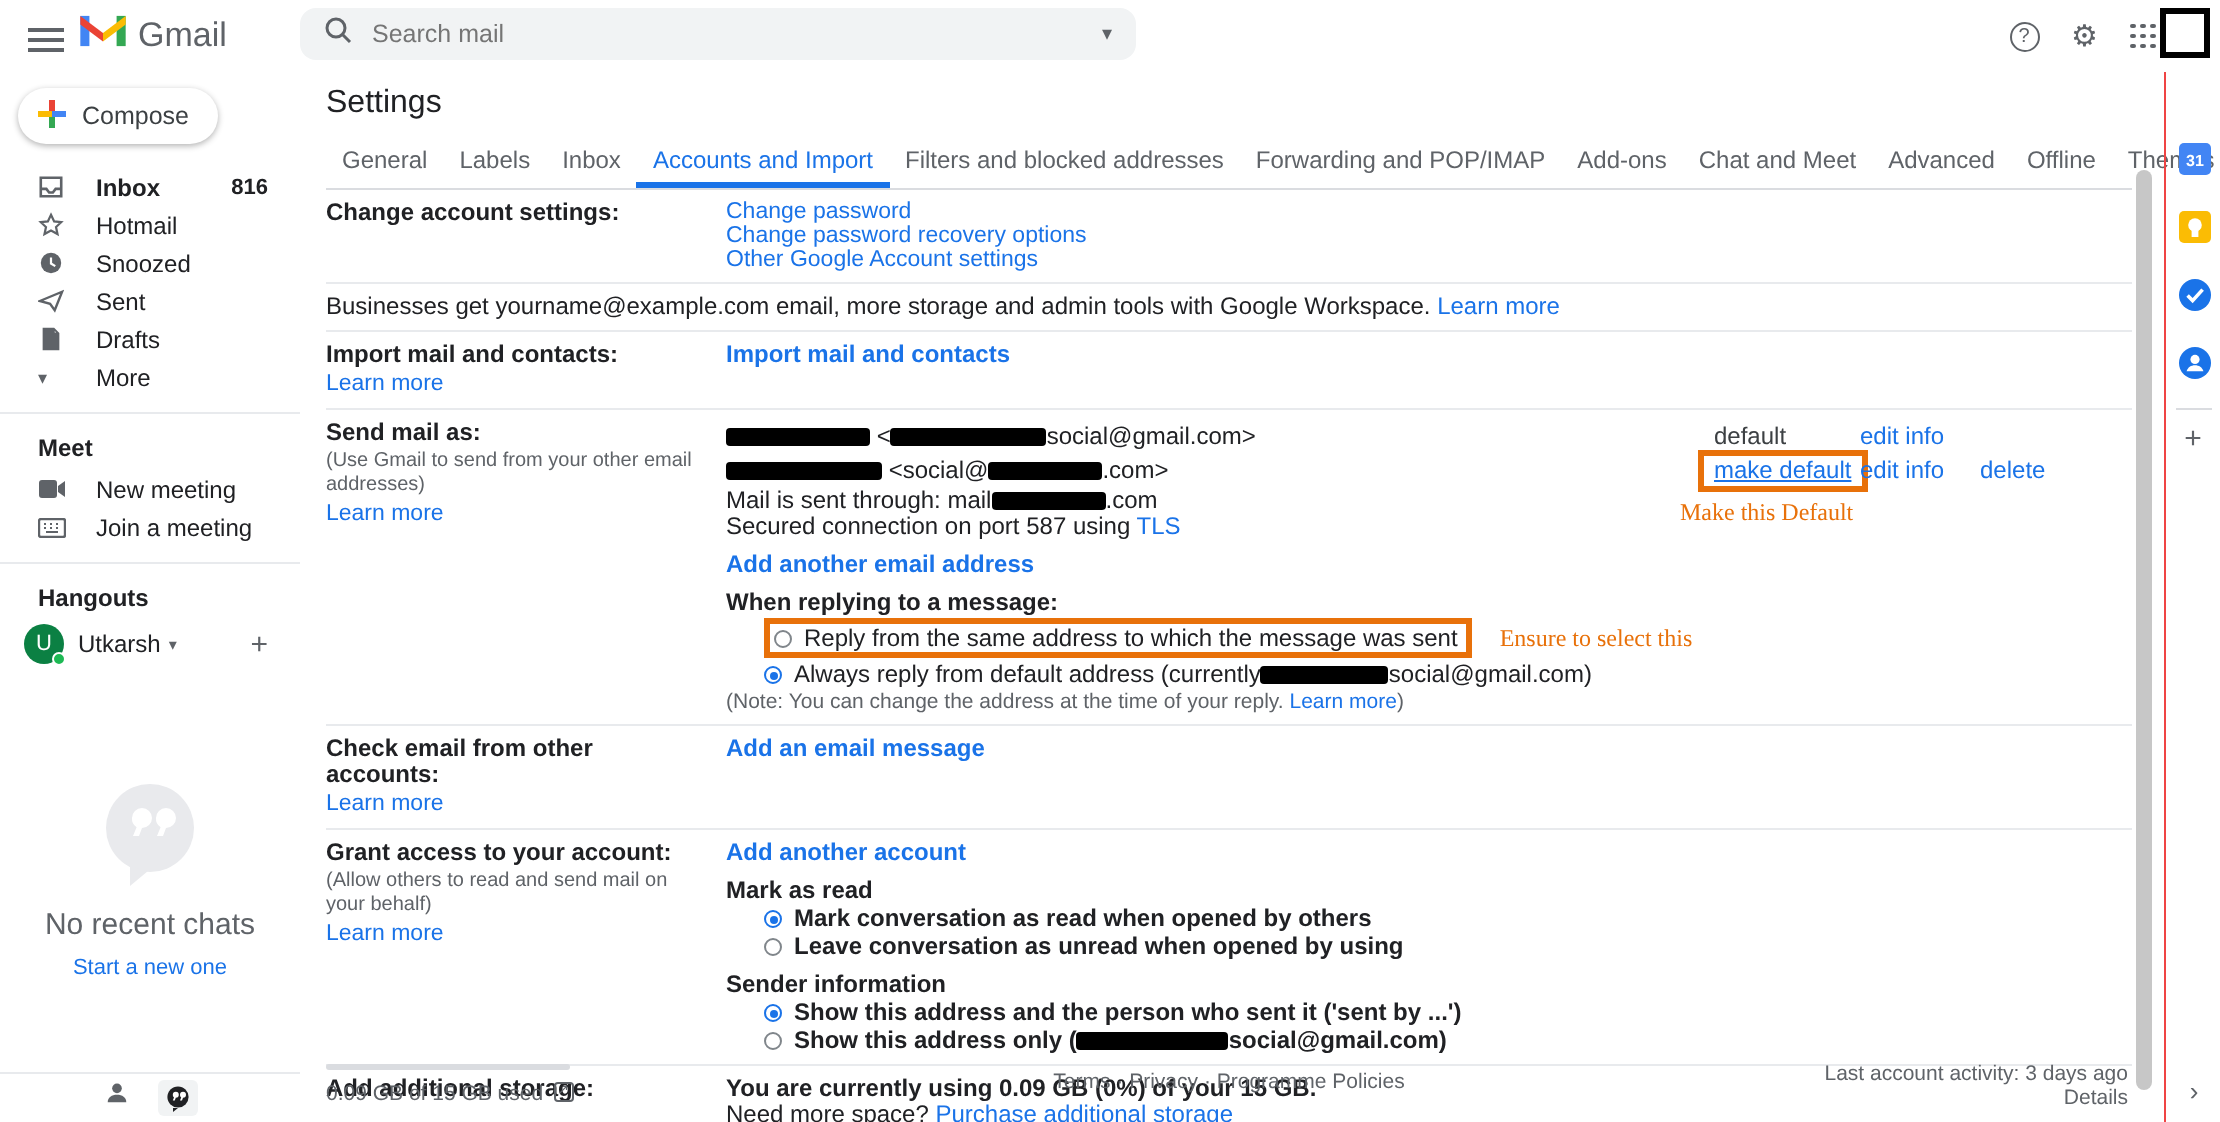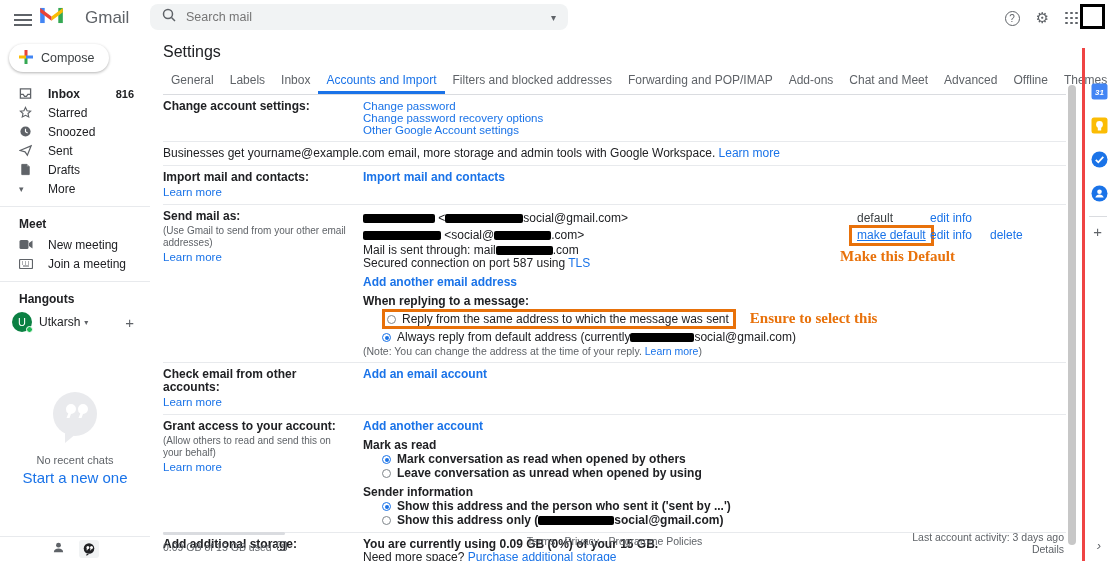--- a/index.html
+++ b/index.html
@@ -6,21 +6,21 @@
   html,body { width:1110px; height:561px; overflow:hidden; background:#fff;
     font-family:"Liberation Sans", sans-serif; color:#202124; }
   a { color:#1a73e8; text-decoration:none; cursor:pointer; }
   .u { text-decoration:underline; }
   .bold { font-weight:bold; }
 
   
   .topbar { position:absolute; top:0; left:0; right:0; height:36px; background:#fff; }
   .hamburger { position:absolute; left:14px; top:11px; width:18px; height:14px; cursor:pointer; }
   .hamburger i { display:block; height:2px; background:#5f6368; margin:3px 0; }
-  .logo { position:absolute; left:40px; top:7px; display:flex; align-items:center; gap:22px; }
+  .logo { position:absolute; left:40px; top:7px; display:flex; align-items:center; gap:6px; }
   .logo-text { font-size:17px; color:#5f6368; }
   .searchbox { position:absolute; left:150px; top:4px; width:418px; height:26px;
     background:#f1f3f4; border-radius:8px; display:flex; align-items:center; padding:0 12px; }
   .searchbox input { flex:1; border:none; background:transparent; outline:none;
     font-size:12.5px; color:#5f6368; font-family:"Liberation Sans",sans-serif; margin-left:10px; }
   .caret { color:#5f6368; font-size:10px; }
   .top-icons { position:absolute; right:32px; top:0; height:36px; display:flex; align-items:center; gap:16px; }
   .help-ic { width:15px; height:15px; border:1.5px solid #5f6368; border-radius:50%;
     font-size:10px; color:#5f6368; text-align:center; line-height:13px; cursor:pointer; }
   .gear-ic { font-size:15px; color:#5f6368; cursor:pointer; }
@@ -45,22 +45,22 @@
   .hang-user { display:flex; align-items:center; padding-left:12px; height:24px; cursor:pointer; }
   .ava { width:20px; height:20px; border-radius:50%; background:#0b8043; color:#fff; font-size:11px;
     text-align:center; line-height:20px; position:relative; margin-right:7px; }
   .ava i { position:absolute; right:-1px; bottom:-1px; width:7px; height:7px; background:#1db954;
     border:1.5px solid #fff; border-radius:50%; }
   .hang-user .nm { font-size:12px; }
   .hang-user .crt { font-size:8px; color:#5f6368; margin-left:4px; }
   .hang-plus { margin-left:auto; margin-right:16px; font-size:15px; color:#5f6368; cursor:pointer; }
   .chat-empty { position:absolute; top:354px; left:0; width:150px; text-align:center; }
   .chat-empty .bubble { margin:0 auto 16px; width:48px; height:48px; position:relative; }
-  .empty-t { font-size:11px; color:#5f6368; margin-bottom:3px; }
-  .empty-a { font-size:15px; }
+  .empty-t { font-size:15px; color:#5f6368; margin-bottom:3px; }
+  .empty-a { font-size:11px; }
   .sb-bottom { position:absolute; bottom:0; left:0; width:150px; height:25px;
     border-top:1px solid #e8eaed; display:flex; align-items:center; justify-content:center; gap:14px; }
   .hang-tab { width:20px; height:18px; background:#f1f3f4; border-radius:3px;
     display:flex; align-items:center; justify-content:center; cursor:pointer; }
 
   
   .main { position:absolute; left:150px; top:36px; right:44px; bottom:0; }
   .pg-title { font-size:16px; color:#202124; margin:7px 0 7px 13px; }
   .tabs { margin-left:13px; display:flex; border-bottom:1px solid #dadce0; height:27px; }
   .tab { padding:0 8px; font-size:12px; color:#5f6368; line-height:25px; cursor:pointer; white-space:nowrap; }
@@ -80,21 +80,21 @@
   .optline { line-height:14px;padding-left:19px; }
   .note { font-size:10.5px; color:#5f6368; line-height:12px; margin-top:1px; }
   .redact { display:inline-block; background:#000; border-radius:2px; height:9px; vertical-align:-1px; }
   .w72{width:72px} .w78{width:78px} .w57{width:57px} .w64{width:64px} .w76{width:76px}
   .mailrow { position:relative; height:17px; line-height:17px; }
   .act-status { position:absolute; left:494px; top:0; color:#3c4043; font-weight:500; }
   .act-edit { position:absolute; left:567px; top:0; }
   .act-del { position:absolute; left:627px; top:0; }
   .mdbox { position:absolute; left:486px; top:-2px; border:3px solid #e8710a; padding:0 5px; line-height:15px; }
   .obox { display:inline-block; border:3px solid #e8710a; padding:0 4px 0 2px; margin:1px 0; }
-  .annot { font-family:"Liberation Serif", serif; font-weight:bold; color:#e8710a; font-size:15px; }
+  .annot { font-family:"Liberation Serif", serif; font-weight:normal; color:#e8710a; font-size:12px; }
   .annot-abs { position:absolute; left:477px; top:40px; }
   .annot-inline { margin-left:14px; }
   .radio { display:inline-block; width:9px; height:9px; border:1.5px solid #80868b; border-radius:50%;
     margin-right:6px; vertical-align:-1px; position:relative; cursor:pointer; }
   .radio.on { border-color:#1a73e8; }
   .radio.on::after { content:""; position:absolute; inset:1.5px; background:#1a73e8; border-radius:50%; }
 
   
   .mfooter { position:absolute; bottom:4px; left:13px; right:0; height:28px; font-size:10.5px; color:#5f6368; }
   .quota-bar { position:absolute; left:0; top:3px; width:122px; height:3px; background:#dadce0; border-radius:2px; cursor:pointer; }
@@ -102,21 +102,21 @@
   .ext-ic { width:10px; height:10px; border:1px solid #5f6368; border-radius:2px; font-size:7px;
     line-height:8px; text-align:center; color:#5f6368; cursor:pointer; }
   .legal { position:absolute; left:0; right:0; top:6px; text-align:center; }
   .legal a { color:#5f6368; }
   .activity { position:absolute; right:2px; top:2px; text-align:right; line-height:12px; }
   .activity a { color:#5f6368; display:block; }
 
   
   .scrollbar { position:absolute; right:34px; top:85px; bottom:16px; width:8px; background:#c7c7c7;
     border-radius:4px; cursor:pointer; }
-  .rail { position:absolute; right:0; top:48px; width:28px; bottom:0; border-left:3px solid #ef4444;font-style:italic; }
+  .rail { position:absolute; right:0; top:36px; width:28px; bottom:0; border-left:1px solid #ef4444; }
   .rail-ic { width:28px; height:34px; display:flex; align-items:center; justify-content:center; cursor:pointer; }
   .rail-div { width:18px; border-top:1px solid #dadce0; margin:6px auto; }
   .rail-plus { text-align:center; font-size:15px; color:#5f6368; cursor:pointer; }
   .rail-chev { position:absolute; bottom:8px; width:28px; text-align:center; color:#5f6368;
     font-size:13px; cursor:pointer; }
 </style>
 </head>
 <body>
 
 <div class="topbar">
@@ -186,21 +186,21 @@
         </span>
       <span>Inbox</span>
       <span class="cnt">816</span>
     </div>
     <div class="navitem">
       <span class="ni-ic">
           <svg width="13" height="13" viewBox="0 0 14 14">
             <path d="M7 1.5l1.7 3.6 3.8.4-2.8 2.6.8 3.8L7 10l-3.5 1.9.8-3.8L1.5 5.5l3.8-.4z" fill="none" stroke="#5f6368" stroke-width="1.2"></path>
           </svg>
         </span>
-      <span>Starred</span>
+      <span>Hotmail</span>
     </div>
     <div class="navitem">
       <span class="ni-ic">
           <svg width="13" height="13" viewBox="0 0 14 14">
             <circle cx="7" cy="7" r="5.5" fill="#5f6368"></circle>
             <path d="M7 4v3.3l2.3 1.4" stroke="#fff" stroke-width="1.2" fill="none"></path>
           </svg>
         </span>
       <span>Snoozed</span>
     </div>
@@ -369,28 +369,28 @@
         </div>
       </div>
     </div>
 
     <div class="srow">
       <div class="lbl">
         <span>Check email from other accounts:</span><br>
         <a>Learn more</a>
       </div>
       <div class="cnt-col">
-        <a class="boldlink">Add an email account</a>
+        <a class="boldlink">Add an email message</a>
       </div>
     </div>
 
     <div class="srow">
       <div class="lbl">
         <span>Grant access to your account:</span>
-        <div class="sub">(Allow others to read and send this on your behalf)</div>
+        <div class="sub">(Allow others to read and send mail on your behalf)</div>
         <a>Learn more</a>
       </div>
       <div class="cnt-col">
         <a class="boldlink">Add another account</a>
         <div class="subhead">Mark as read</div>
         <div class="optline"><span class="radio on"></span><span class="bold">Mark conversation as read when opened by others</span></div>
         <div class="optline"><span class="radio"></span><span class="bold">Leave conversation as unread when opened by using</span></div>
         <div class="subhead">Sender information</div>
         <div class="optline"><span class="radio on"></span><span class="bold">Show this address and the person who sent it ('sent by ...')</span></div>
         <div class="optline"><span class="radio"></span><span class="bold">Show this address only (</span><span class="redact w76"></span><span class="bold">social@gmail.com)</span></div>

